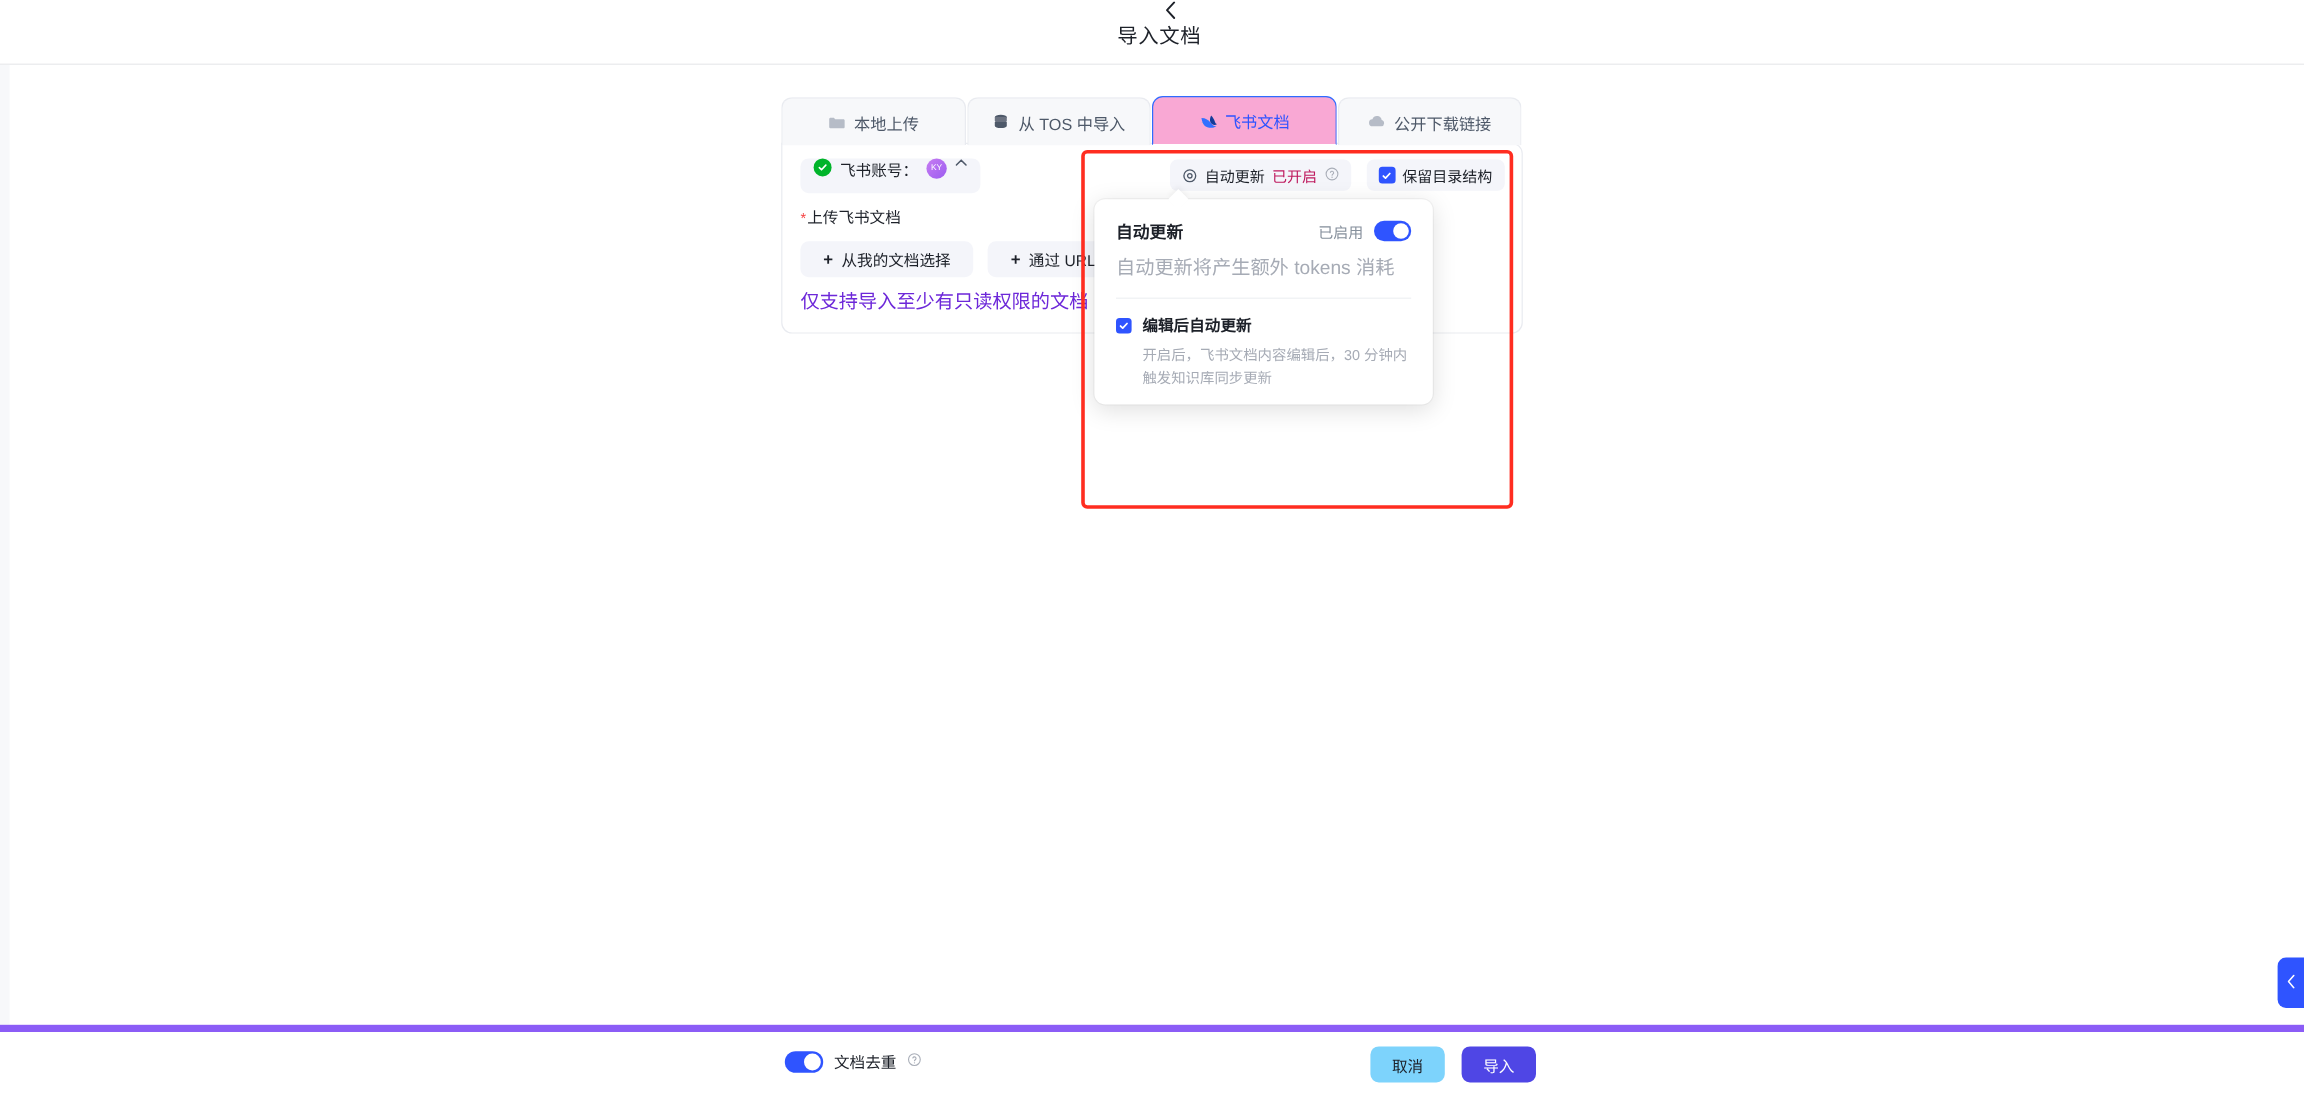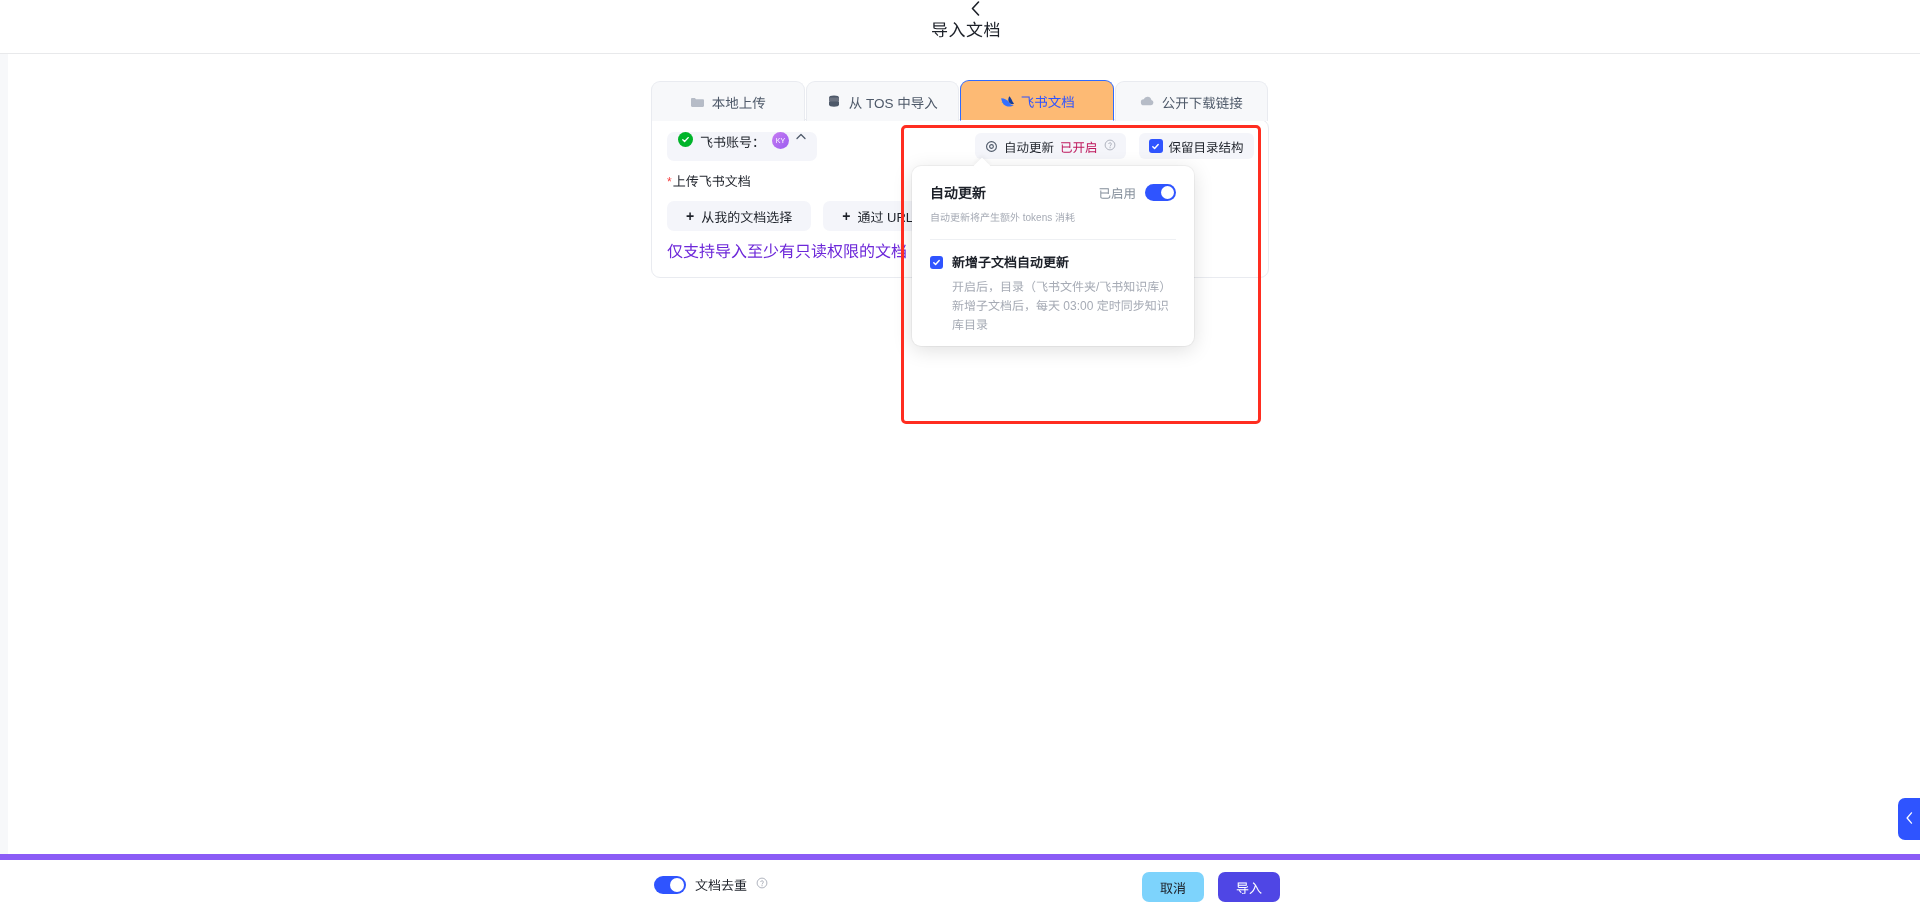--- a/index.html
+++ b/index.html
@@ -93,21 +93,21 @@
     color: #4e5969;
     background: #f7f8fa;
     border: 1px solid #e9ebf0;
     border-bottom: none;
     border-radius: 9px 9px 0 0;
     cursor: pointer;
     margin-right: 1px;
     position: relative;
   }
   .tab.active {
-    background: #fdba74;
+    background: #f9a8d4;
     color: #2f54ff;
     border: 1px solid #2f6bff;
     border-bottom: 1px solid #ffffff;
     height: 41px;
     z-index: 4;
     font-weight: 500;
   }
   .tab-icon {
     width: 15px;
     height: 15px;
@@ -332,21 +332,21 @@
     content: "";
     position: absolute;
     top: 2px; left: 16px;
     width: 13px; height: 13px;
     border-radius: 50%;
     background: #fff;
   }
   .pop-sub {
     padding: 0 18px;
     margin-top: 7px;
-    font-size: 10px;
+    font-size: 16px;
     color: #a6abb5;
   }
   .divider {
     height: 1px;
     background: #eef0f3;
     margin: 15px 18px 0 18px;
   }
   .opt {
     padding: 15px 18px 0 18px;
     display: flex;
@@ -604,32 +604,32 @@
     <span class="pop-head-right">
       <span class="pop-enabled">已启用</span>
       <span class="toggle"></span>
     </span>
   </div>
 
   <div class="pop-sub">自动更新将产生额外 tokens 消耗</div>
 
   <div class="divider"></div>
 
-
   <div class="opt">
     <span class="cbox-sm">
       <svg width="9" height="9" viewBox="0 0 10 10" fill="none" aria-hidden="true">
         <path d="M2 5.2L4 7.2L8 2.9" stroke="#ffffff" stroke-width="1.6" stroke-linecap="round" stroke-linejoin="round"></path>
       </svg>
     </span>
     <span class="opt-body">
-      <span class="opt-title" style="display:block;">新增子文档自动更新</span>
-      <span class="opt-desc" style="display:block;">开启后，目录（飞书文件夹/飞书知识库）新增子文档后，每天 03:00 定时同步知识库目录</span>
-    </span>
-  </div>
+      <span class="opt-title" style="display:block;">编辑后自动更新</span>
+      <span class="opt-desc" style="display:block;">开启后，飞书文档内容编辑后，30 分钟内触发知识库同步更新</span>
+    </span>
+  </div>
+
 </div>
 
 <div class="red-box"></div>
 
 <div class="rail-handle">
   <span>
     <svg width="7" height="12" viewBox="0 0 8 14" fill="none" aria-hidden="true">
       <path d="M6.3 1L1.2 7l5.1 6" stroke="#ffffff" stroke-width="1.5" stroke-linecap="round" stroke-linejoin="round"></path>
     </svg>
   </span>

